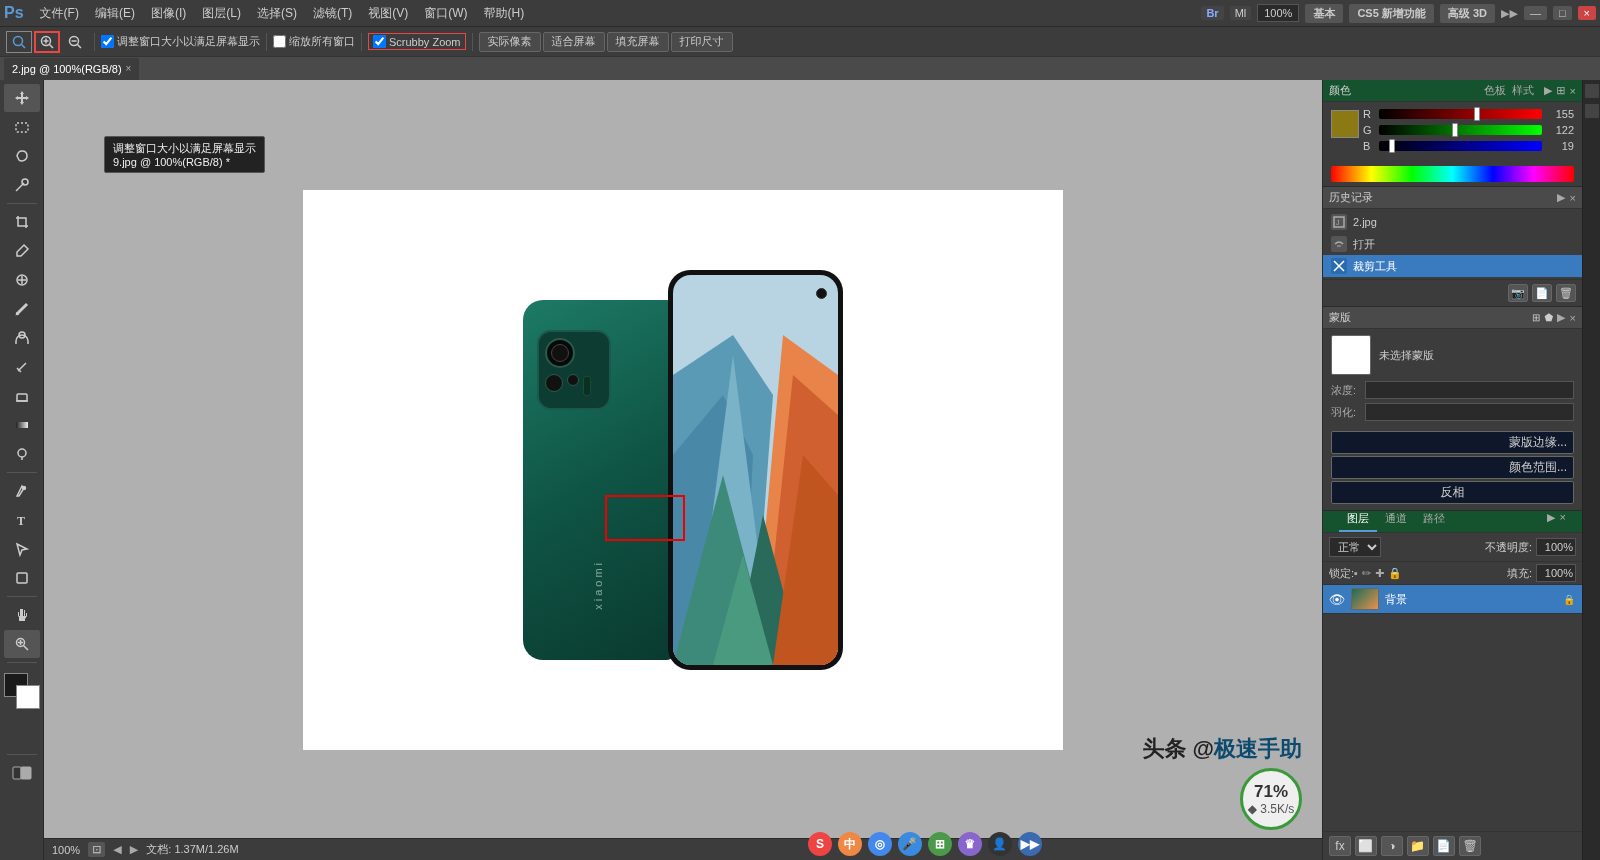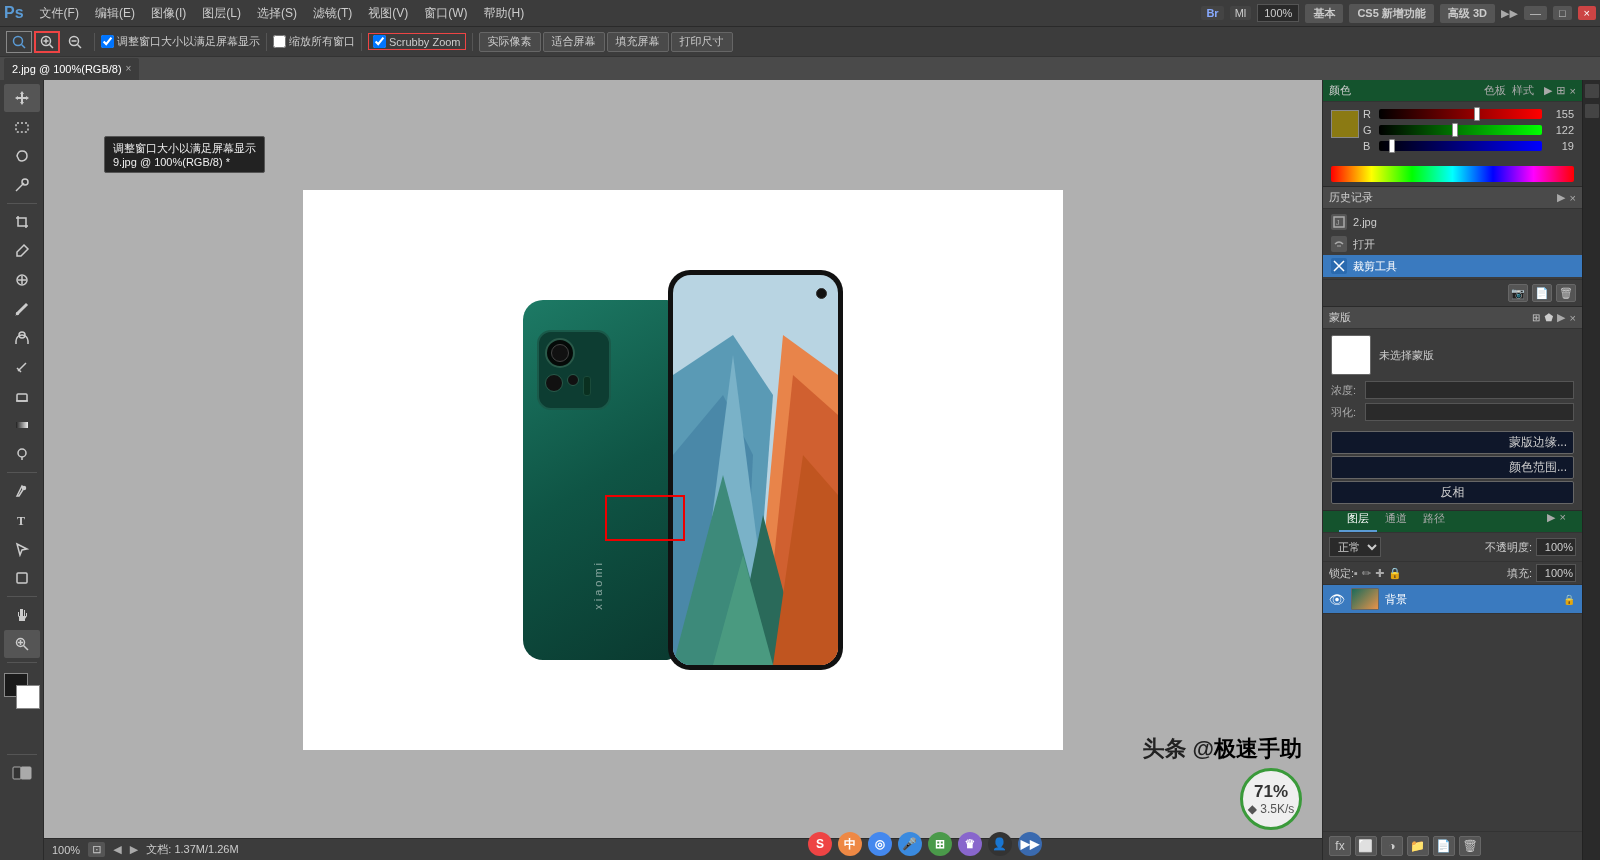--- a/index.html
+++ b/index.html
@@ -430,21 +430,21 @@
     </div>
 
     <div class="tooltip">
       <div>调整窗口大小以满足屏幕显示</div>
       <div>9.jpg @ 100%(RGB/8) *</div>
     </div>
 
     <div id="watermark">
       <div style="display:flex;align-items:center;gap:8px;">
         <span style="font-size:22px;font-weight:bold;color:#222;">
-          <span>头条 @</span><span style="color:#000000;">极速手助</span>
+          <span>头条 @</span><span style="color:#0c4a6e;">极速手助</span>
         </span>
       </div>
       <div style="width:62px;height:62px;border-radius:50%;border:3px solid #3a9a3a;display:flex;flex-direction:column;align-items:center;justify-content:center;background:rgba(255,255,255,0.8);">
         <span style="font-size:17px;font-weight:bold;color:#333;">71%</span>
         <span style="font-size:12px;color:#555;">◆ 3.5K/s</span>
       </div>
     </div>
 
     <div id="taskbar-icons">
       <div class="taskbar-icon ti-red">S</div>

